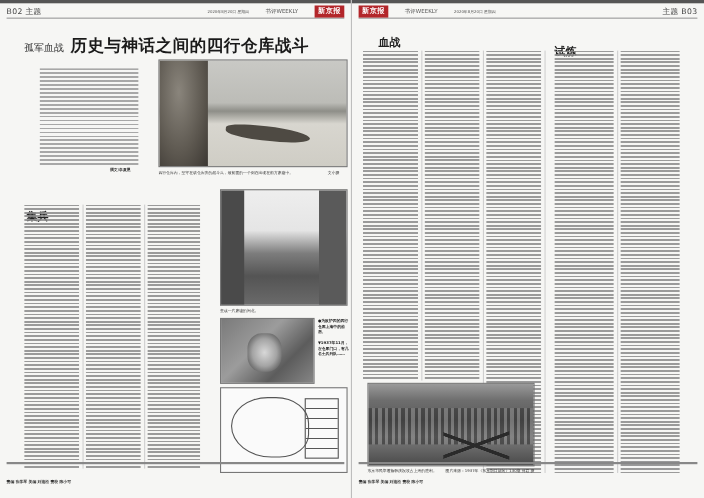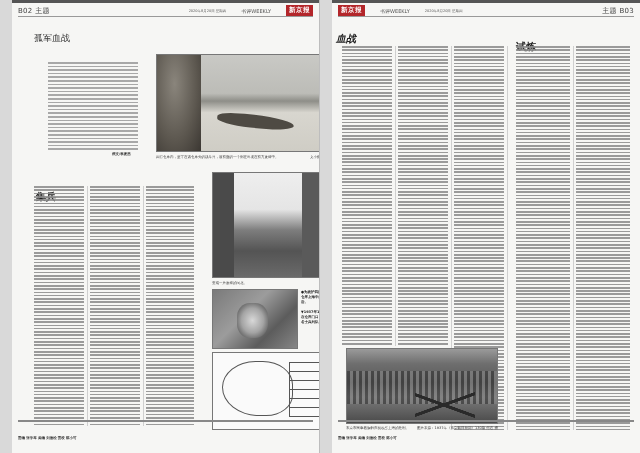--- a/index.html
+++ b/index.html
@@ -1,19 +1,19 @@
 <!DOCTYPE html>
 <html><head>
 <meta charset="utf-8">
 <style>
   * { box-sizing: border-box; margin: 0; padding: 0; }
   html, body { width: 640px; height: 453px; overflow: hidden; background: #d9d9d9; }
   body { font-family: "DejaVu Serif", serif; color: #222; position: relative; }
   .spread { position: absolute; left: 0; top: 0; width: 640px; height: 453px; display: flex; }
-  .page { position: relative; width: 356px; height: 453px; background: #f6f6f4; overflow: hidden; margin-left: 12px; }
+  .page { position: relative; width: 356px; height: 453px; background: #f6f6f4; overflow: hidden; }
   .page.left { border-right: 1px solid #bdbdbd; }
   .topbar { position: absolute; top: 0; left: 0; right: 0; height: 3px; background: #555; }
   .header { position: absolute; top: 5px; left: 6px; right: 6px; height: 12px; display: flex; align-items: center; justify-content: space-between; border-bottom: 1px solid #999; }
   .page-label { font-family: "DejaVu Sans", sans-serif; font-size: 7px; color: #444; letter-spacing: 0.3px; }
   .masthead { display: flex; align-items: center; gap: 15px; text-align: right; }
   .mast-meta { font-family: "DejaVu Sans", sans-serif; font-size: 3.5px; color: #555; }
   .mast-weekly { font-family: "DejaVu Sans", sans-serif; font-size: 5px; color: #555; }
   .logo { background: #b3262a; color: #fff; font-size: 6.5px; font-weight: bold; padding: 1px 3px; letter-spacing: 0.5px; }
 
   .headline { position: absolute; top: 32px; left: 22px; display: flex; align-items: baseline; gap: 6px; }
@@ -75,20 +75,21 @@
       <span class="page-label">B02 主题</span>
       <div class="masthead">
         <span class="mast-meta">2020年8月20日 星期四</span>
         <span class="mast-weekly">书评WEEKLY</span>
         <span class="logo">新京报</span>
       </div>
     </div>
 
     <div class="headline">
       <span class="kicker">孤军血战</span>
+      <span class="title">历史与神话之间的四行仓库战斗</span>
     </div>
 
     <div class="text-block" style="left:36px; top:62px; width:90px; height:88px;">
       <div class="lines"></div>
     </div>
     <span class="byline" style="left:100px; top:152px;">撰文/李夏恩</span>
 
     <div class="photo ph-battle" style="left:144px; top:54px; width:172px; height:98px;"></div>
     <span class="caption" style="left:144px; top:155px; width:130px; overflow:hidden;">四行仓库内，坚守在该仓库旁的战斗兵，最前面的一个倒在出现在前方废墟中。</span>
     <span class="caption" style="left:298px; top:155px;">文小摄</span>
@@ -125,21 +126,21 @@
     <div class="topbar"></div>
     <div class="header">
       <div class="masthead">
         <span class="logo">新京报</span>
         <span class="mast-weekly">书评WEEKLY</span>
         <span class="mast-meta">2020年8月20日 星期四</span>
       </div>
       <span class="page-label">主题 B03</span>
     </div>
 
-    <div class="section-title" style="left:4px; top:32px;font-style:italic;">血战</div>
+    <div class="section-title" style="left:24px; top:32px;">血战</div>
 
     <div class="text-block" style="left:10px; top:46px; width:50px; height:300px;">
       <div class="lines dense"></div>
     </div>
     <div class="rule-v" style="left:63px; top:46px; height:300px;"></div>
     <div class="text-block" style="left:66px; top:46px; width:50px; height:300px;">
       <div class="lines dense"></div>
     </div>
     <div class="rule-v" style="left:119px; top:46px; height:384px;"></div>
     <div class="text-block" style="left:122px; top:46px; width:50px; height:384px;">

